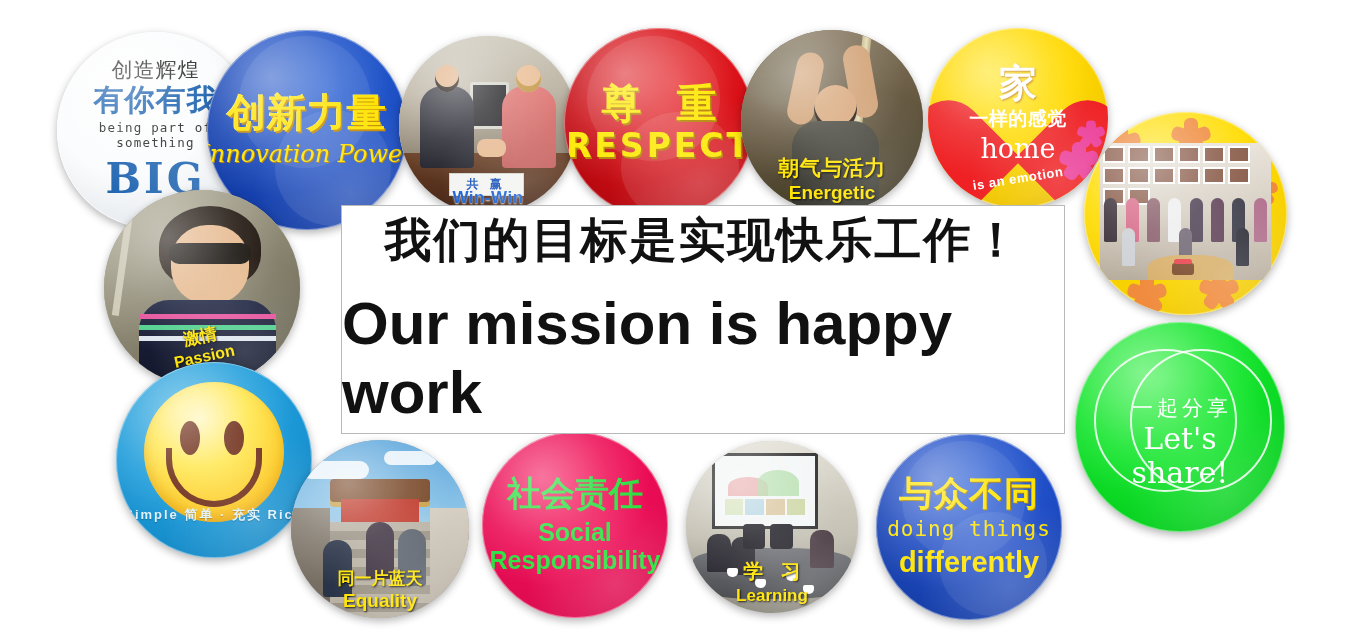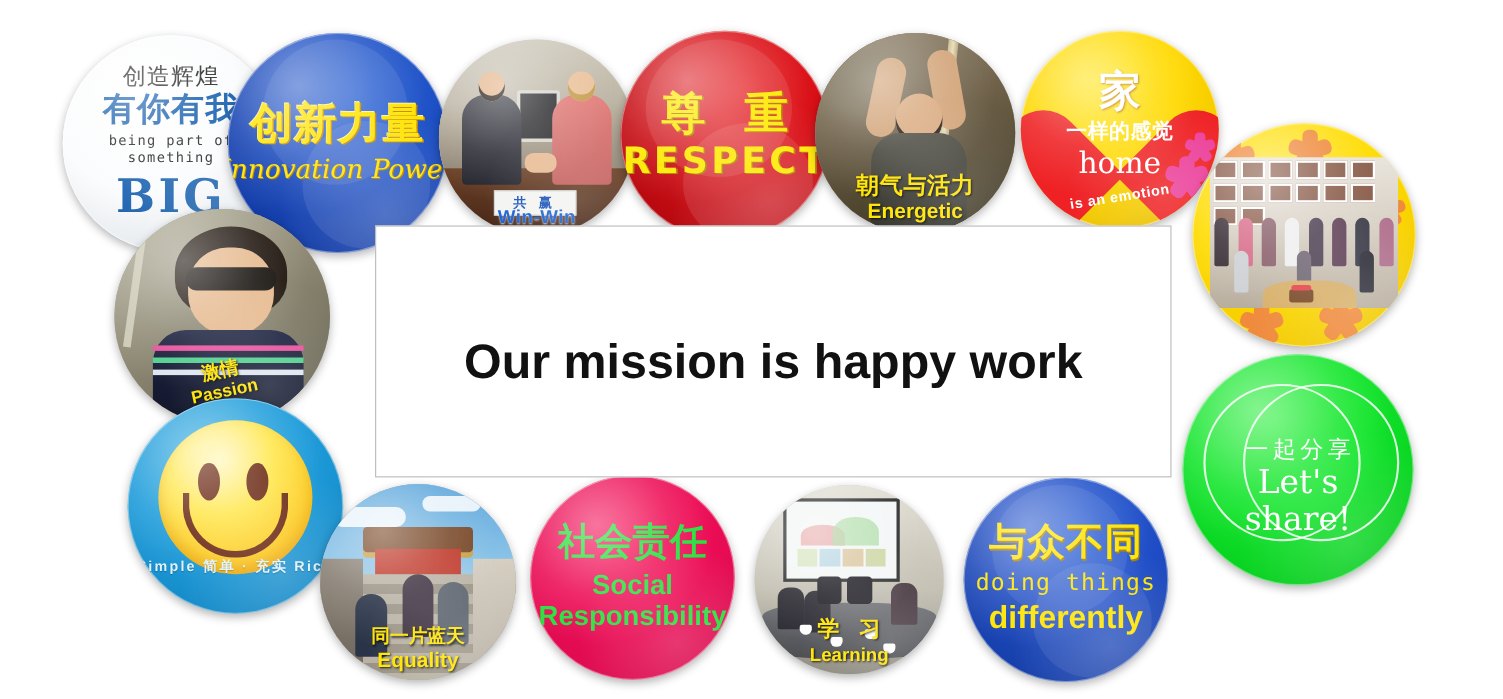--- a/index.html
+++ b/index.html
@@ -312,21 +312,21 @@
 
   
   #banner {
     position:absolute; left:341px; top:205px; width:724px; height:229px;
     background:#ffffff; border:1px solid #b9b9b9;
     display:flex; flex-direction:column; align-items:center; justify-content:center;
     z-index:50;
   }
   #banner .b1 { font-size:47px; font-weight:bold; color:#111; letter-spacing:2px;
     font-family:"DejaVu Sans","Liberation Sans",sans-serif; line-height:1.2; }
-  #banner .b2 { font-size:44px; font-weight:bold; color:#111; margin-top:20px;
+  #banner .b2 { font-size:60px; font-weight:bold; color:#111; margin-top:20px;
     font-family:"Liberation Sans", sans-serif; letter-spacing:0px; }
 </style>
 </head>
 <body>
 
 <div id="stage">
 
   <div class="circle gloss" id="c-big">
     <div class="inner">
       <div class="l1">创造辉煌</div>
@@ -588,16 +588,17 @@
     <div class="vc a"></div>
     <div class="vc b"></div>
     <div class="vtxt">
       <div class="s1">一起分享</div>
       <div class="s2">Let's</div>
       <div class="s3">share!</div>
     </div>
   </div>
 
   <div id="banner">
+    <div class="b1">我们的目标是实现快乐工作！</div>
     <div class="b2">Our mission is happy work</div>
   </div>
 
 </div>
 
 </body></html>

